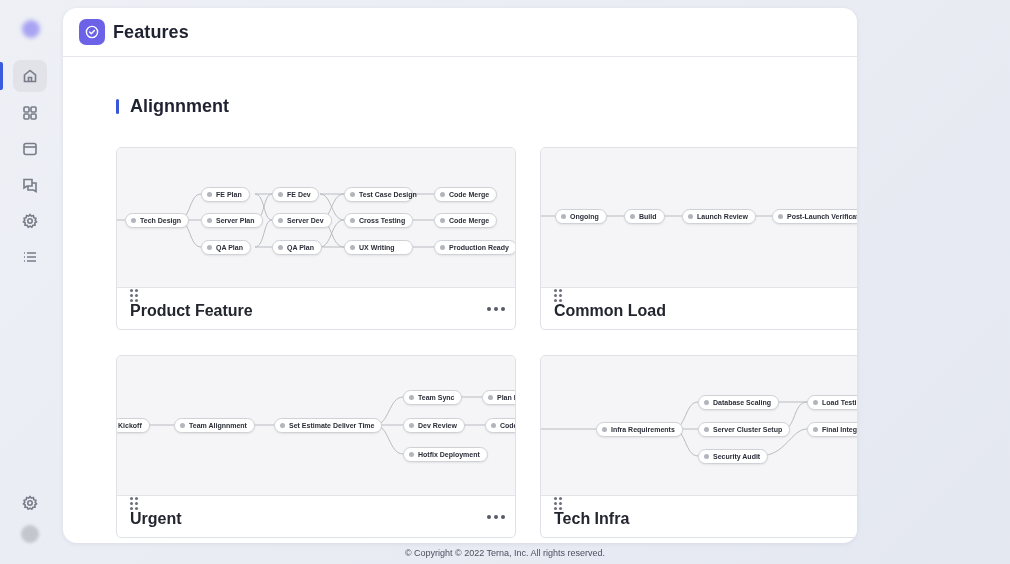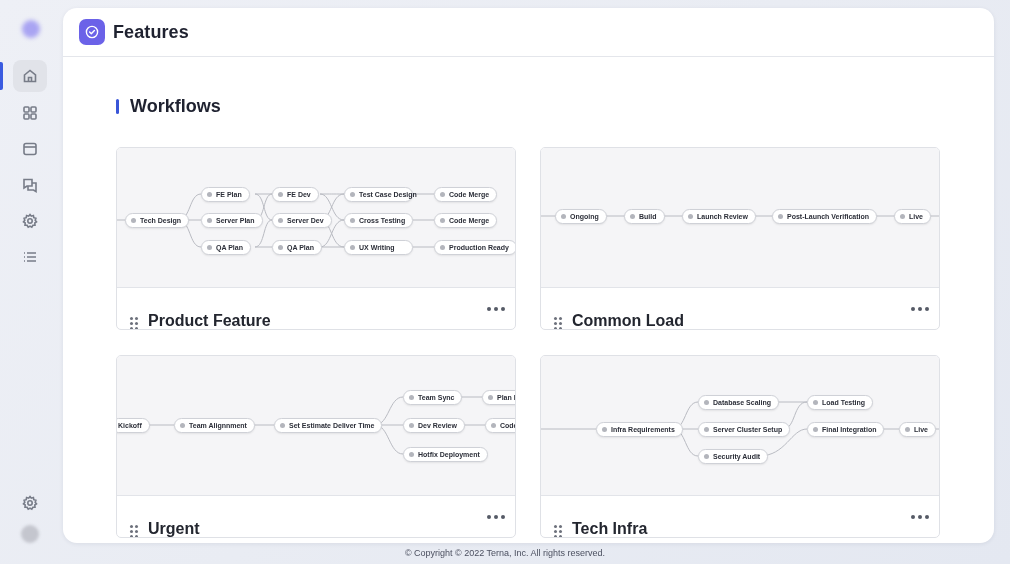--- a/index.html
+++ b/index.html
@@ -21,21 +21,21 @@
     display: flex; align-items: center; justify-content: center; cursor: pointer;
   }
   .nav-item.active { background: #e1e3e9; }
   .nav-item svg { width: 16px; height: 16px; stroke: #777c88; fill: none; stroke-width: 1.6; }
   .avatar-blob {
     position: absolute; left: 21px; top: 525px; width: 18px; height: 18px; border-radius: 50%;
     background: #c4c6ce; filter: blur(1.5px);
   }
 
   .panel {
-    position: absolute; left: 63px; top: 8px; width: 931px; height: 535px;
+    position: absolute; left: 63px; top: 8px; width: 794px; height: 535px;
     background: #ffffff; border-radius: 14px;
     box-shadow: 0 1px 4px rgba(30,40,70,0.08);
     overflow: hidden;
   }
   .panel-header {
     height: 49px; border-bottom: 1px solid #e4e6eb; display: flex; align-items: center; padding-left: 16px;
   }
   .header-icon {
     width: 26px; height: 26px; border-radius: 7px; background: #6b62e8;
     display: flex; align-items: center; justify-content: center; margin-right: 8px;
@@ -48,21 +48,21 @@
   }
   .section-bar { width: 3px; height: 15px; background: #3a56d8; border-radius: 2px; margin-right: 11px; }
   .section-label { font-size: 18px; font-weight: bold; color: #1f2230; }
 
   .card {
     position: absolute; width: 400px; height: 183px; border: 1px solid #dfe1e6; border-radius: 5px;
     background: #fff; overflow: hidden;
   }
   .card-canvas { position: absolute; left: 0; top: 0; width: 398px; height: 140px; background: #f5f5f7; border-bottom: 1px solid #e2e4e9; overflow: hidden; }
   .card-canvas svg.lines { position: absolute; left: 0; top: 0; width: 398px; height: 140px; }
-  .card-footer { position: absolute; left: 0; top: 141px; width: 398px; height: 41px; display: flex; align-items: flex-end; padding-left: 13px; }
+  .card-footer { position: absolute; left: 0; top: 141px; width: 398px; height: 41px; display: flex; align-items: flex-start; padding-left: 13px; flex-direction: column; }
   .drag-handle { width: 8px; height: 13px; display: grid; grid-template-columns: 3px 3px; gap: 2px; margin-right: 10px; cursor: grab; }
   .drag-handle span { width: 3px; height: 3px; border-radius: 50%; background: #6d717c; }
   .card-title { font-size: 16px; font-weight: bold; color: #23262f; }
   .more-btn { position: absolute; right: 10px; top: 13px; width: 18px; height: 14px; display: flex; align-items: center; justify-content: space-between; cursor: pointer; }
   .more-btn span { width: 4px; height: 4px; border-radius: 50%; background: #555a66; }
 
   .node {
     position: absolute; height: 15px; padding: 0 7px 0 5px; border: 1px solid #cfd1d7; border-radius: 8px;
     background: #fff; display: flex; align-items: center; font-size: 7px; font-weight: bold; color: #2b2e38;
     white-space: nowrap; box-shadow: 0 1px 2px rgba(0,0,0,0.08);
@@ -130,21 +130,21 @@
       <svg viewBox="0 0 16 16">
           <circle cx="8" cy="8" r="5.6" fill="none" stroke="#fff" stroke-width="1.4"></circle>
           <path d="M5.6 8.1 L7.3 9.7 L10.4 6.5" fill="none" stroke="#fff" stroke-width="1.4" stroke-linecap="round" stroke-linejoin="round"></path>
         </svg>
     </div>
     <div class="page-title">Features</div>
   </div>
 
   <div class="section-title">
     <div class="section-bar"></div>
-    <div class="section-label">Workflows</div>
+    <div class="section-label">Alignnment</div>
   </div>
 
   <div class="card" style="left:53px; top:139px;">
     <div class="card-canvas">
       <svg class="lines" viewBox="0 0 398 140" fill="none" stroke="#b9bbc2" stroke-width="1">
         <path d="M0 72 H8"></path>
         <path d="M61 72 C74 72 72 46 84 46"></path>
         <path d="M61 72 H84"></path>
         <path d="M61 72 C74 72 72 99 84 99"></path>
         <path d="M138 46 H155"></path>

